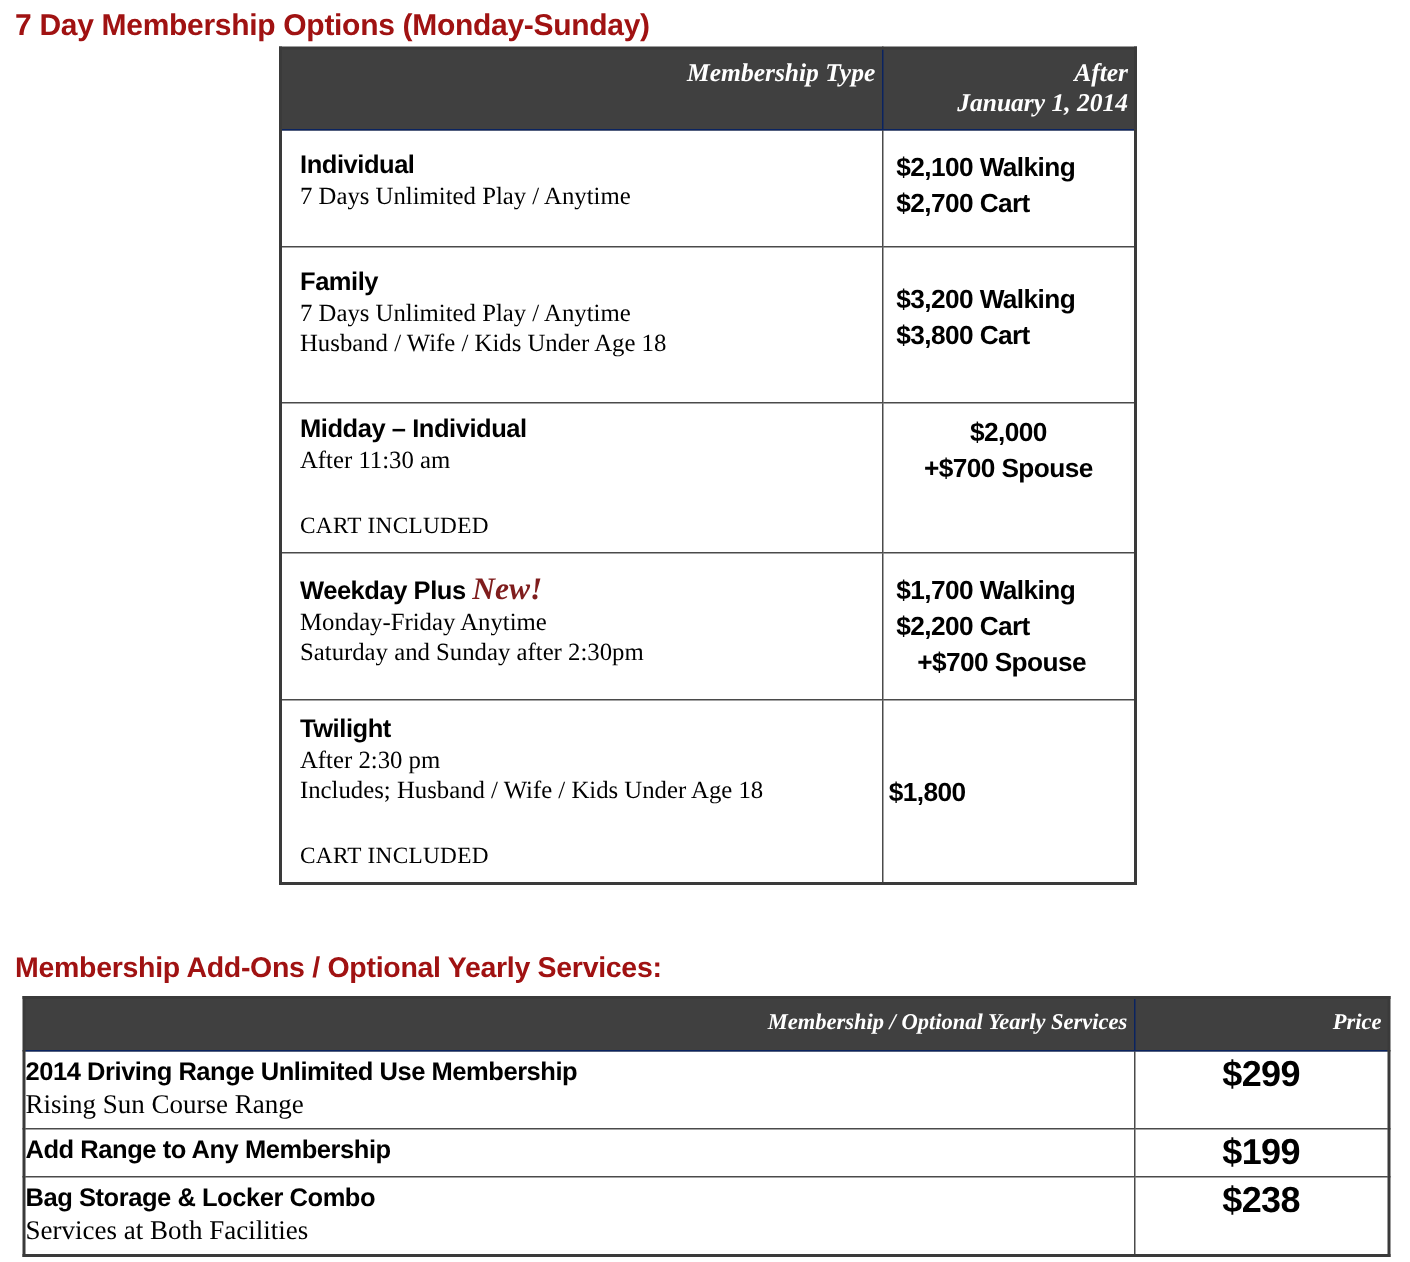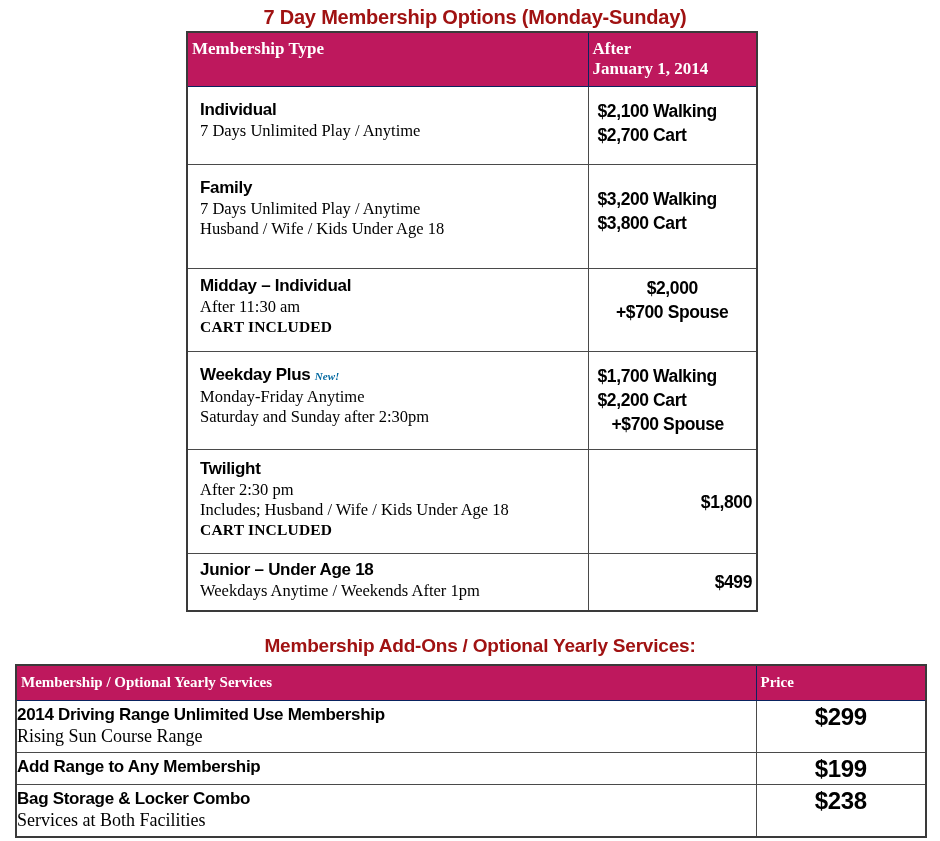--- a/index.html
+++ b/index.html
@@ -11,21 +11,20 @@
     width: 940px;
     height: 841px;
     font-family: "Liberation Serif", serif;
     color: #000000;
     overflow: hidden;
     position: relative;
   }
 
   
   .section-title {
-    text-align: center;
     font-family: "Liberation Sans", sans-serif;
     font-weight: bold;
     color: #a01212;
     letter-spacing: -0.2px;
   }
   #title-main {
     font-size: 20px;
     line-height: 24px;
     padding-top: 5px;
     margin-left: 10px;
@@ -42,25 +41,26 @@
     table-layout: fixed;
   }
   .tbl {
     border: 2px solid #3a3a3a;
   }
   .tbl td, .tbl th {
     border: 1px solid #4a4a4a;
     vertical-align: top;
   }
   .hdr-cell {
-    background: #be185d;
+    background: #404040;
     color: #ffffff;
     font-family: "Liberation Serif", serif;
-    font-weight: bold;
-    text-align: left;
+    font-style: italic;
+    font-weight: bold;
+    text-align: right;
     border: 1px solid #0a2360 !important;
     padding: 6px 4px 7px 4px;
   }
 
   
   #table-7day-wrap {
     position: absolute;
     left: 186px;
     top: 31px;
   }
@@ -79,47 +79,48 @@
     font-weight: bold;
     font-size: 17px;
     line-height: 22px;
     letter-spacing: -0.3px;
     white-space: nowrap;
   }
   .type-title .new-flag {
     font-family: "Liberation Serif", serif;
     font-style: italic;
     font-weight: bold;
-    color: #0369a1;
-    font-size: 11px;
+    color: #7f1d1d;
+    font-size: 21px;
     letter-spacing: 0;
   }
   .type-sub {
     font-family: "Liberation Serif", serif;
     font-size: 16.5px;
     line-height: 20px;
     white-space: nowrap;
   }
   .type-sub.caps {
-    font-weight: bold;
+    font-weight: normal;
     font-size: 15.5px;
     letter-spacing: 0.2px;
+    margin-top: 24px;
   }
 
   .price-cell {
     font-family: "Liberation Sans", sans-serif;
     font-weight: bold;
     font-size: 17.5px;
     line-height: 24px;
     letter-spacing: -0.4px;
     white-space: nowrap;
   }
   .price-cell.align-left   { text-align: left;   padding: 7px 0 7px 9px; }
   .price-cell.align-center { text-align: center; padding: 7px 4px; }
-  .price-cell.align-mid    { text-align: right; padding: 0 4px; vertical-align: middle; margin-top: 24px; }
+  .price-cell.align-mid    { text-align: left; padding: 0 4px; vertical-align: middle; margin-top: 24px; }
   .price-line.indent { padding-left: 14px; }
 
   
   #row-individual    .type-cell, #row-individual    .price-cell { height: 58px; }
   #row-family        .type-cell, #row-family        .price-cell { height: 74px; }
   #row-midday        .type-cell, #row-midday        .price-cell { height: 68px; }
   #row-weekdayplus   .type-cell, #row-weekdayplus   .price-cell { height: 78px; }
   #row-twilight      .type-cell, #row-twilight      .price-cell { height: 88px; }
   #row-junior        .type-cell, #row-junior        .price-cell { height: 44px; }
 
@@ -257,29 +258,20 @@
           <div class="type-title">Twilight</div>
           <div class="type-sub">After 2:30 pm</div>
           <div class="type-sub">Includes; Husband / Wife / Kids Under Age 18</div>
           <div class="type-sub caps">CART INCLUDED</div>
         </td>
         <td class="price-cell align-mid">
           <div class="price-line">$1,800</div>
         </td>
       </tr>
 
-      <tr id="row-junior">
-        <td class="type-cell">
-          <div class="type-title">Junior – Under Age 18</div>
-          <div class="type-sub">Weekdays Anytime / Weekends After 1pm</div>
-        </td>
-        <td class="price-cell align-mid">
-          <div class="price-line">$499</div>
-        </td>
-      </tr>
     </tbody>
   </table>
 </div>
 
 <div class="section-title" id="title-addons" style="position:absolute; left:0; top:634px; width:940px;">Membership Add-Ons / Optional Yearly Services:</div>
 
 <div id="table-addons-wrap">
   <table class="tbl" id="table-addons">
     <colgroup>
       <col class="col-svc">

